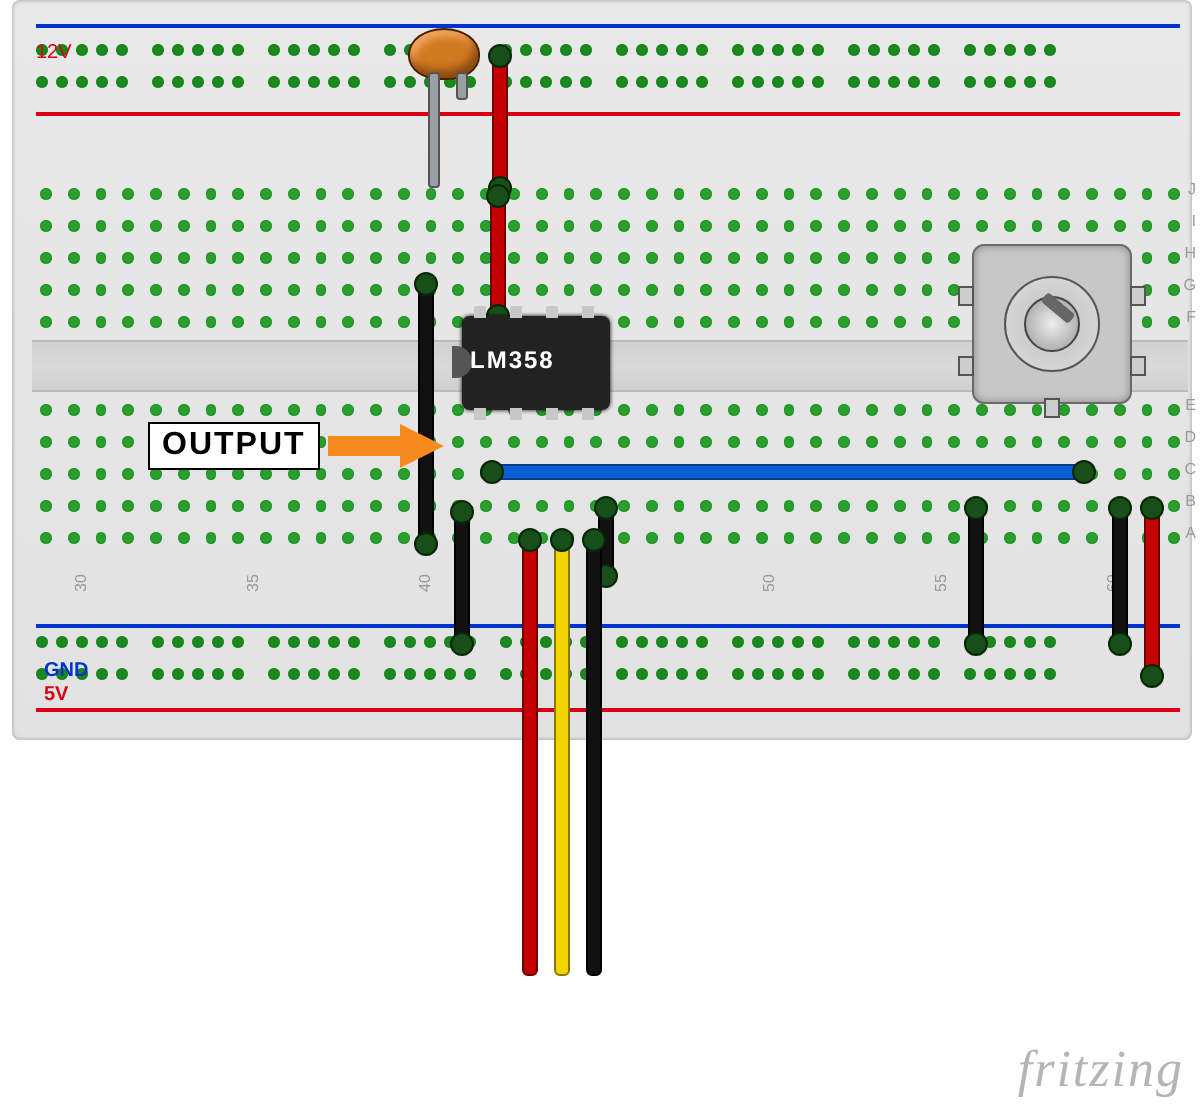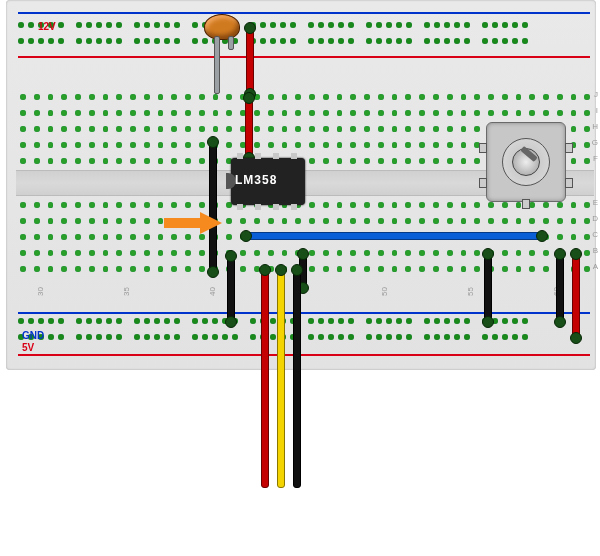--- a/index.html
+++ b/index.html
@@ -24,21 +24,21 @@
   .hm { width: 6px; height: 6px; border-radius: 50%; background: #2aa02a; box-shadow: inset 0 0 1px #073; margin: 2px 2px; }
 
   .centergap { position: absolute; left: 10px; right: 2px; height: 24px; top: 170px;
                background: linear-gradient(#d0d0d0,#d9d9d9,#d0d0d0); border-top: 1px solid #bbb; border-bottom:1px solid #bbb;}
 
   
   .collabel { position: absolute; font-size: 8px; color: #9a9a9a; transform: rotate(-90deg); transform-origin: left top; }
   .rowlabelR { position: absolute; right: -2px; font-size: 8px; color: #9a9a9a; }
 
   
-  .lab12v { position: absolute; left: 32px; top: 21px; font-size: 10px; font-weight: bold; color: #d90016; }
+  .lab12v { position: absolute; left: 12px; top: 21px; font-size: 10px; font-weight: normal; color: #d90016; }
   .labGND { position: absolute; left: 16px; top: 330px; font-size: 10px; font-weight: bold; color: #0033cc; }
   .lab5v  { position: absolute; left: 16px; top: 342px; font-size: 10px; font-weight: bold; color: #d90016; }
 
   
   .ic { position: absolute; left: 231px; top: 158px; width: 74px; height: 47px; background: #222;
         border-radius: 4px; box-shadow: 0 0 2px #000; }
   .ic:before { content:""; position:absolute; left:-5px; top:15px; width:10px; height:16px; border-radius:0 8px 8px 0;
                background:#555; }
   .ic .pin { position:absolute; width:6px; height:6px; background:#c8c8c8; }
   .ic .t1{top:-5px;left:6px}.ic .t2{top:-5px;left:24px}.ic .t3{top:-5px;left:42px}.ic .t4{top:-5px;left:60px}
@@ -884,26 +884,28 @@
     <div class="ring"></div>
       <div class="knob"></div>
       <div class="slot"></div>
     <div class="pin pl1"></div>
       <div class="pin pl2"></div>
     <div class="pin pr1"></div>
       <div class="pin pr2"></div>
     <div class="pin pc"></div>
   </div>
 
+  <div class="outbox">OUTPUT</div>
   <div class="arrow">
     <div class="shaft"></div>
       <div class="head"></div>
   </div>
 
   <div class="wire w-red" style="left:261px; top:268px; width:6px; height:218px;"></div>
   <div class="wire w-yellow" style="left:277px; top:268px; width:6px; height:218px;"></div>
   <div class="wire w-black" style="left:293px; top:268px; width:6px; height:218px;"></div>
   <div class="endcap" style="left:259px; top:264px"></div>
   <div class="endcap" style="left:275px; top:264px"></div>
   <div class="endcap" style="left:291px; top:264px"></div>
 
 
+  <div class="fritz">fritzing</div>
 </div>
 
 </body></html>

